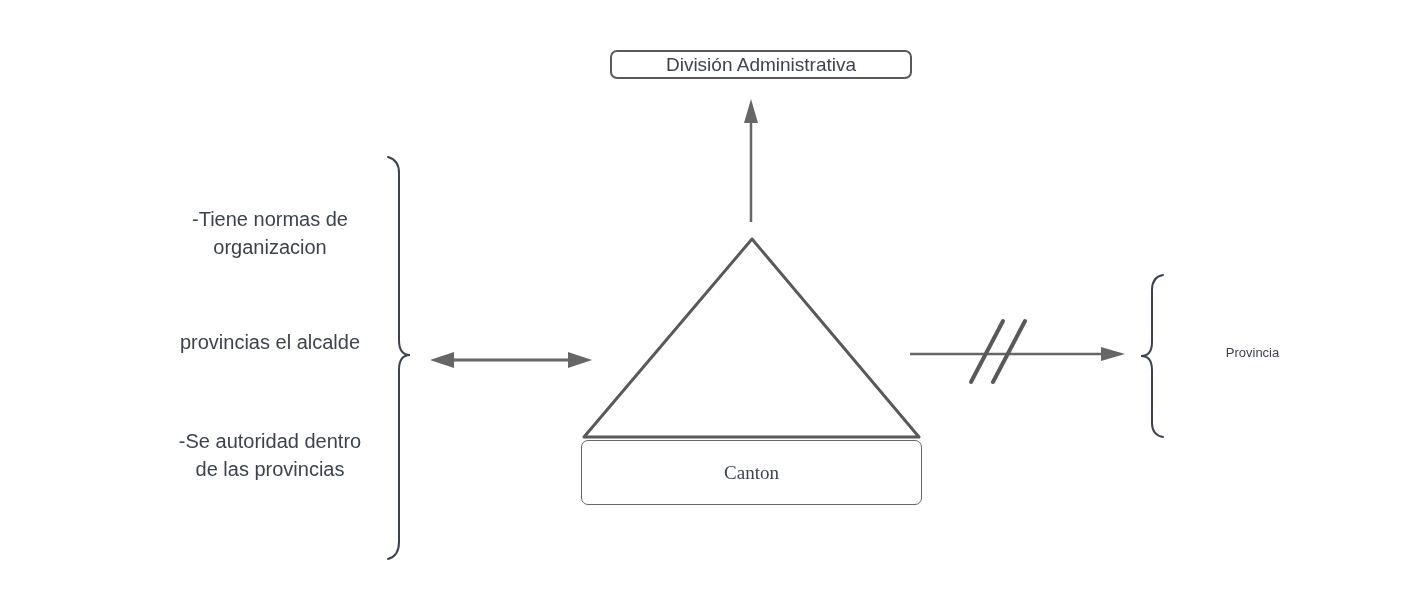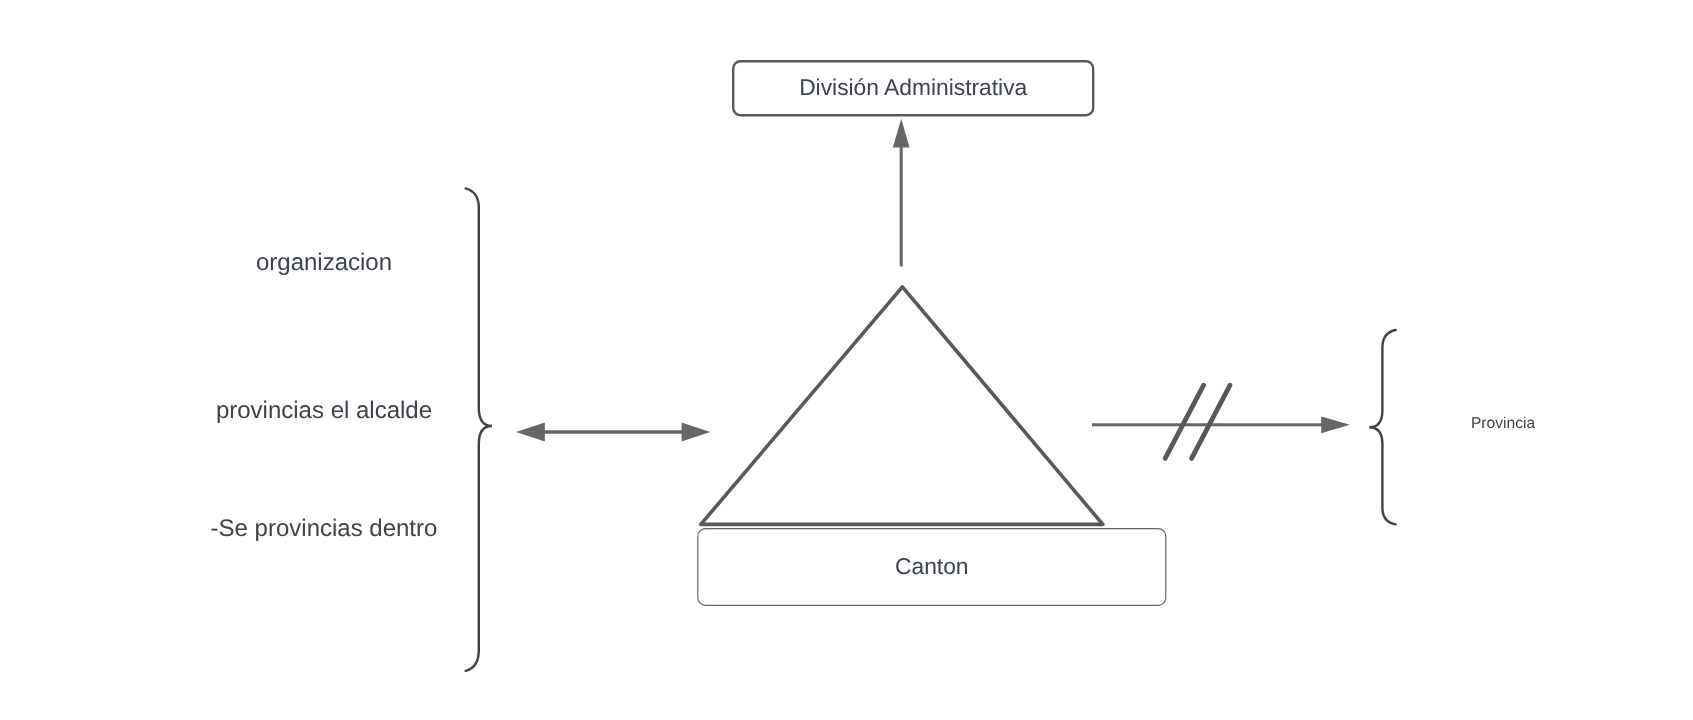--- a/index.html
+++ b/index.html
@@ -33,31 +33,32 @@
     justify-content: center;
     box-sizing: border-box;
     z-index: 1;
     font-size: 19px;
     color: #3d434d;
   }
   #top-box {
     left: 610px;
     top: 50px;
     width: 302px;
-    height: 47px;
+    height: 29px;
     border: 2px solid #595959;
     border-radius: 7px;
   }
   #canton-box {
     left: 581px;
     top: 440px;
-    width: 391px;
+    width: 341px;
     height: 65px;
     border: 1px solid #666666;
     border-radius: 7px;
+    font-family: Liberation Serif, serif;
   }
   .side-note {
     position: absolute;
     left: 140px;
     width: 260px;
     text-align: center;
     font-size: 20px;
     line-height: 28px;
     z-index: 1;
   }
@@ -103,26 +104,28 @@
 
   <div id="top-box" class="node-box">
     <span>División Administrativa</span>
   </div>
 
   <div id="canton-box" class="node-box">
     <span>Canton</span>
   </div>
 
   <div id="note-1" class="side-note">
+    <span class="note-line">-Tiene normas de</span>
     <span class="note-line">organizacion</span>
   </div>
   <div id="note-2" class="side-note">
     <span class="note-line">provincias el alcalde</span>
   </div>
   <div id="note-3" class="side-note">
-    <span class="note-line">-Se provincias dentro</span>
+    <span class="note-line">-Se autoridad dentro</span>
+    <span class="note-line">de las provincias</span>
   </div>
 
   <div id="provincia-label">
     <span>Provincia</span>
   </div>
 
 </div>
 
 </body></html>

